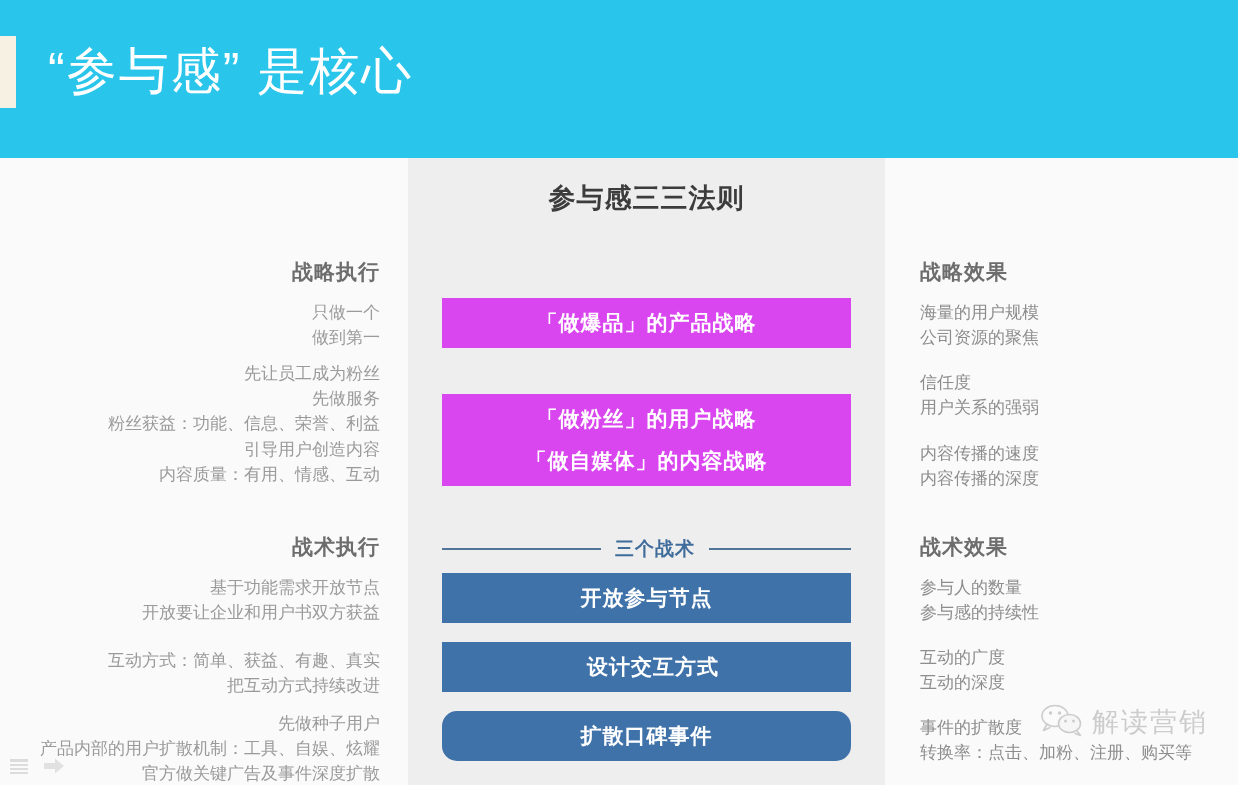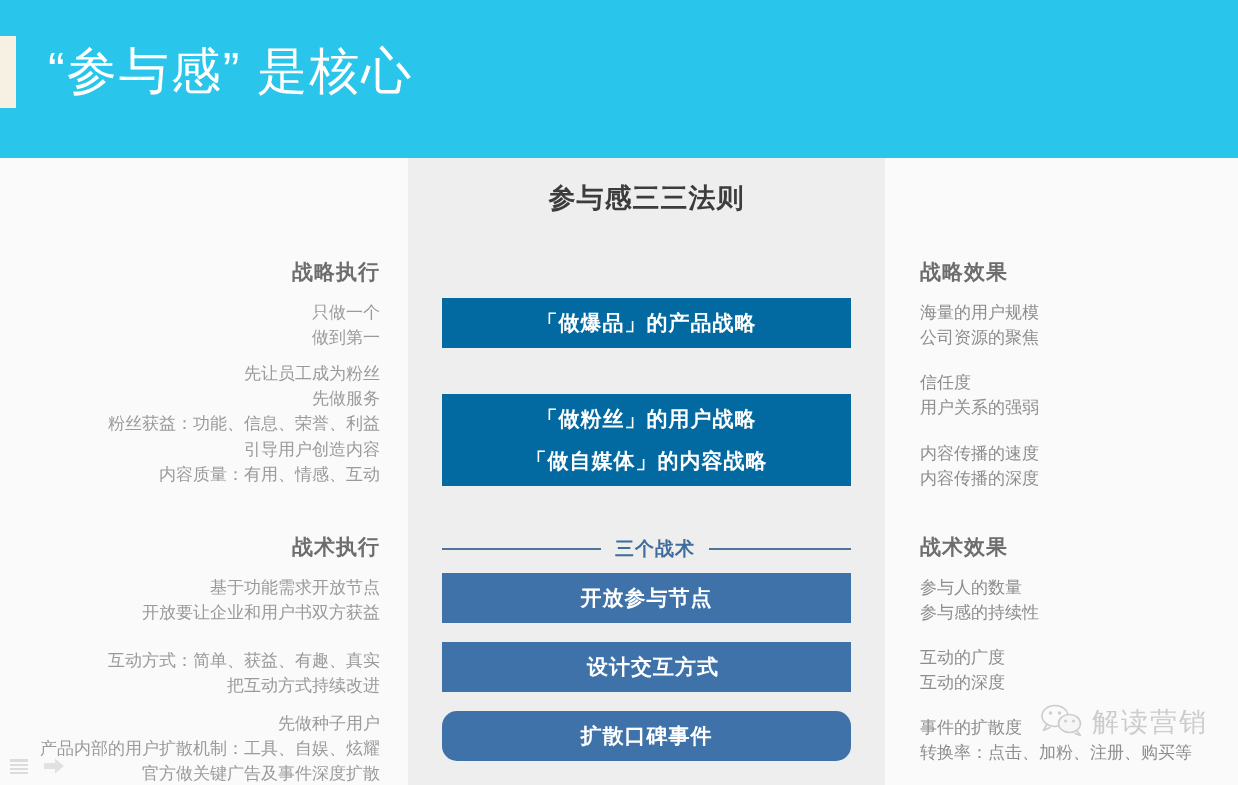--- a/index.html
+++ b/index.html
@@ -110,21 +110,21 @@
     height: 50px;
     display: flex;
     align-items: center;
     justify-content: center;
     color: #ffffff;
     font-size: 21px;
     font-weight: bold;
     letter-spacing: 1px;
     white-space: nowrap;
   }
-  .box.green { background: #0369a1; font-family: Liberation Mono, monospace; }
+  .box.green { background: #d946ef; font-family: Liberation Mono, monospace; }
   .box.blue  { background: #3f72a8; }
 
   .box.g0 { top: 140px; }
   .box.g1 { top: 209px; margin-top: 27px; }
   .box.g2 { top: 278px; }
   .box.b0 { top: 415px; }
   .box.b1 { top: 484px; padding-left: 13px; }
   .box.b2 { top: 553px; border-radius: 15px; }
 
   

